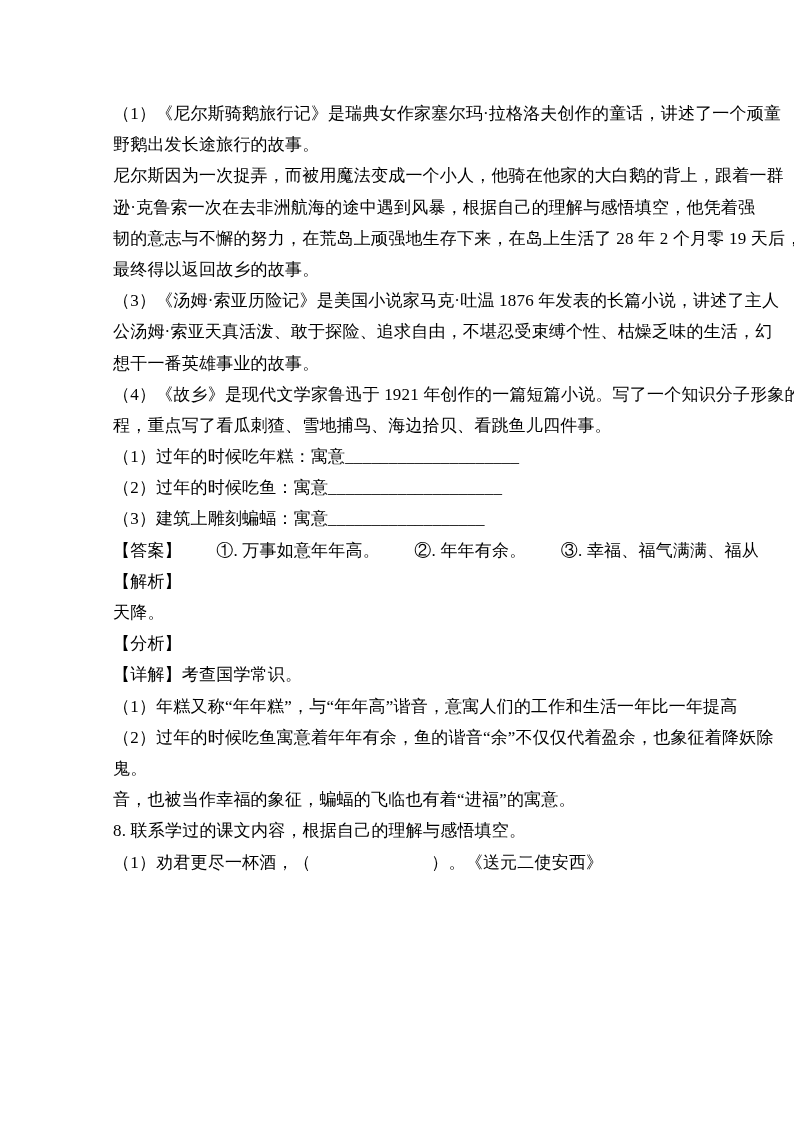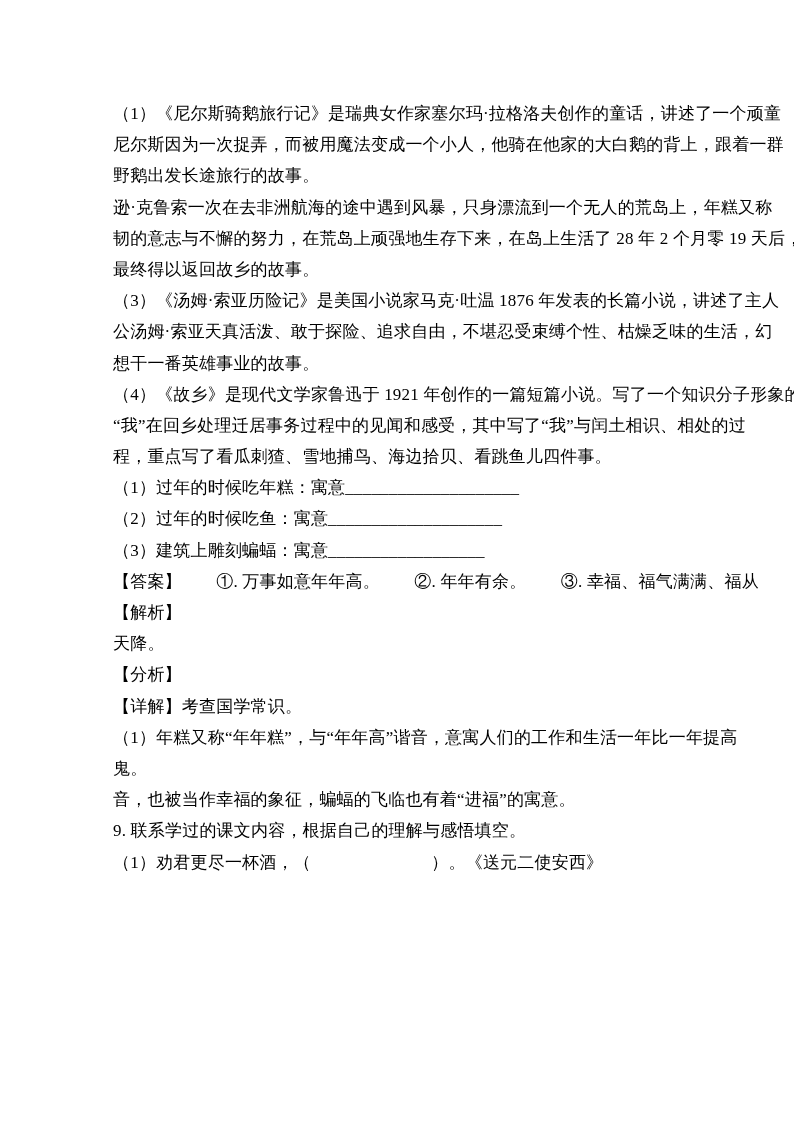--- a/index.html
+++ b/index.html
@@ -34,38 +34,38 @@
     letter-spacing: 0.2px;
     color: #000000;
   }
 </style>
 </head>
 <body>
 
 <div class="page">
   <div class="text-block">
       <div class="line">（1）《尼尔斯骑鹅旅行记》是瑞典女作家塞尔玛·拉格洛夫创作的童话，讲述了一个顽童</div>
+      <div class="line">野鹅出发长途旅行的故事。</div>
       <div class="line">尼尔斯因为一次捉弄，而被用魔法变成一个小人，他骑在他家的大白鹅的背上，跟着一群</div>
-      <div class="line">野鹅出发长途旅行的故事。</div>
-      <div class="line">逊·克鲁索一次在去非洲航海的途中遇到风暴，只身漂流到一个无人的荒岛上，年糕又称</div>
+      <div class="line">逊·克鲁索一次在去非洲航海的途中遇到风暴，根据自己的理解与感悟填空，他凭着强</div>
       <div class="line">韧的意志与不懈的努力，在荒岛上顽强地生存下来，在岛上生活了 28 年 2 个月零 19 天后，</div>
       <div class="line">最终得以返回故乡的故事。</div>
       <div class="line">（3）《汤姆·索亚历险记》是美国小说家马克·吐温 1876 年发表的长篇小说，讲述了主人</div>
       <div class="line">公汤姆·索亚天真活泼、敢于探险、追求自由，不堪忍受束缚个性、枯燥乏味的生活，幻</div>
       <div class="line">想干一番英雄事业的故事。</div>
       <div class="line">（4）《故乡》是现代文学家鲁迅于 1921 年创作的一篇短篇小说。写了一个知识分子形象的</div>
-      <div class="line">“我”在回乡处理迁居事务过程中的见闻和感受，其中写了“我”与闰土相识、相处的过</div>
       <div class="line">程，重点写了看瓜刺猹、雪地捕鸟、海边拾贝、看跳鱼儿四件事。</div>
       <div class="line">（1）过年的时候吃年糕：寓意____________________</div>
       <div class="line">（2）过年的时候吃鱼：寓意____________________</div>
       <div class="line">（3）建筑上雕刻蝙蝠：寓意__________________</div>
       <div class="line">【答案】　　①. 万事如意年年高。　　②. 年年有余。　　③. 幸福、福气满满、福从</div>
       <div class="line">【解析】</div>
       <div class="line">天降。</div>
       <div class="line">【分析】</div>
       <div class="line">【详解】考查国学常识。</div>
       <div class="line">（1）年糕又称“年年糕”，与“年年高”谐音，意寓人们的工作和生活一年比一年提高</div>
+      <div class="line">（2）过年的时候吃鱼寓意着年年有余，鱼的谐音“余”不仅仅代着盈余，也象征着降妖除</div>
       <div class="line">鬼。</div>
       <div class="line">音，也被当作幸福的象征，蝙蝠的飞临也有着“进福”的寓意。</div>
-      <div class="line">9. 联系学过的课文内容，根据自己的理解与感悟填空。</div>
+      <div class="line">8. 联系学过的课文内容，根据自己的理解与感悟填空。</div>
       <div class="line">（1）劝君更尽一杯酒，（　　　　　　　）。《送元二使安西》</div>
     </div>
 </div>
 
 </body></html>

